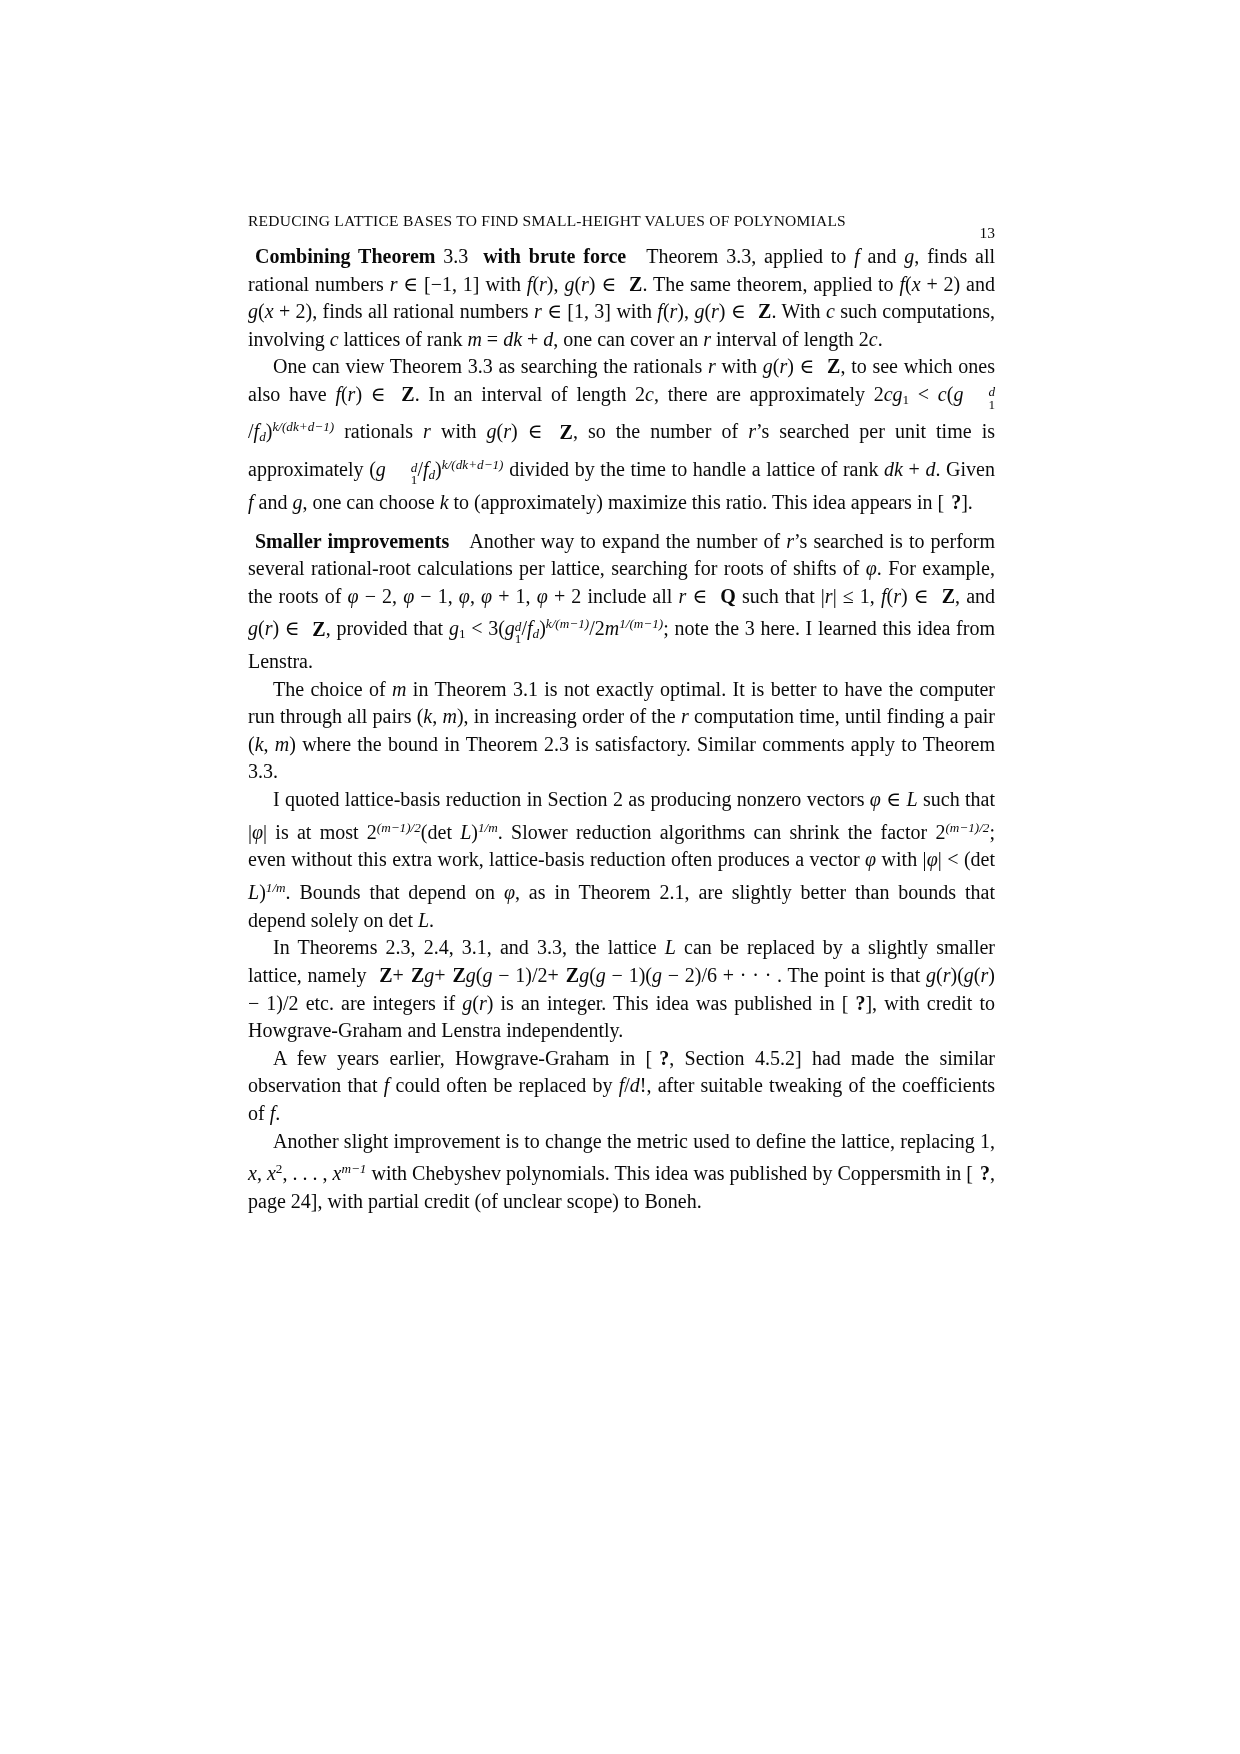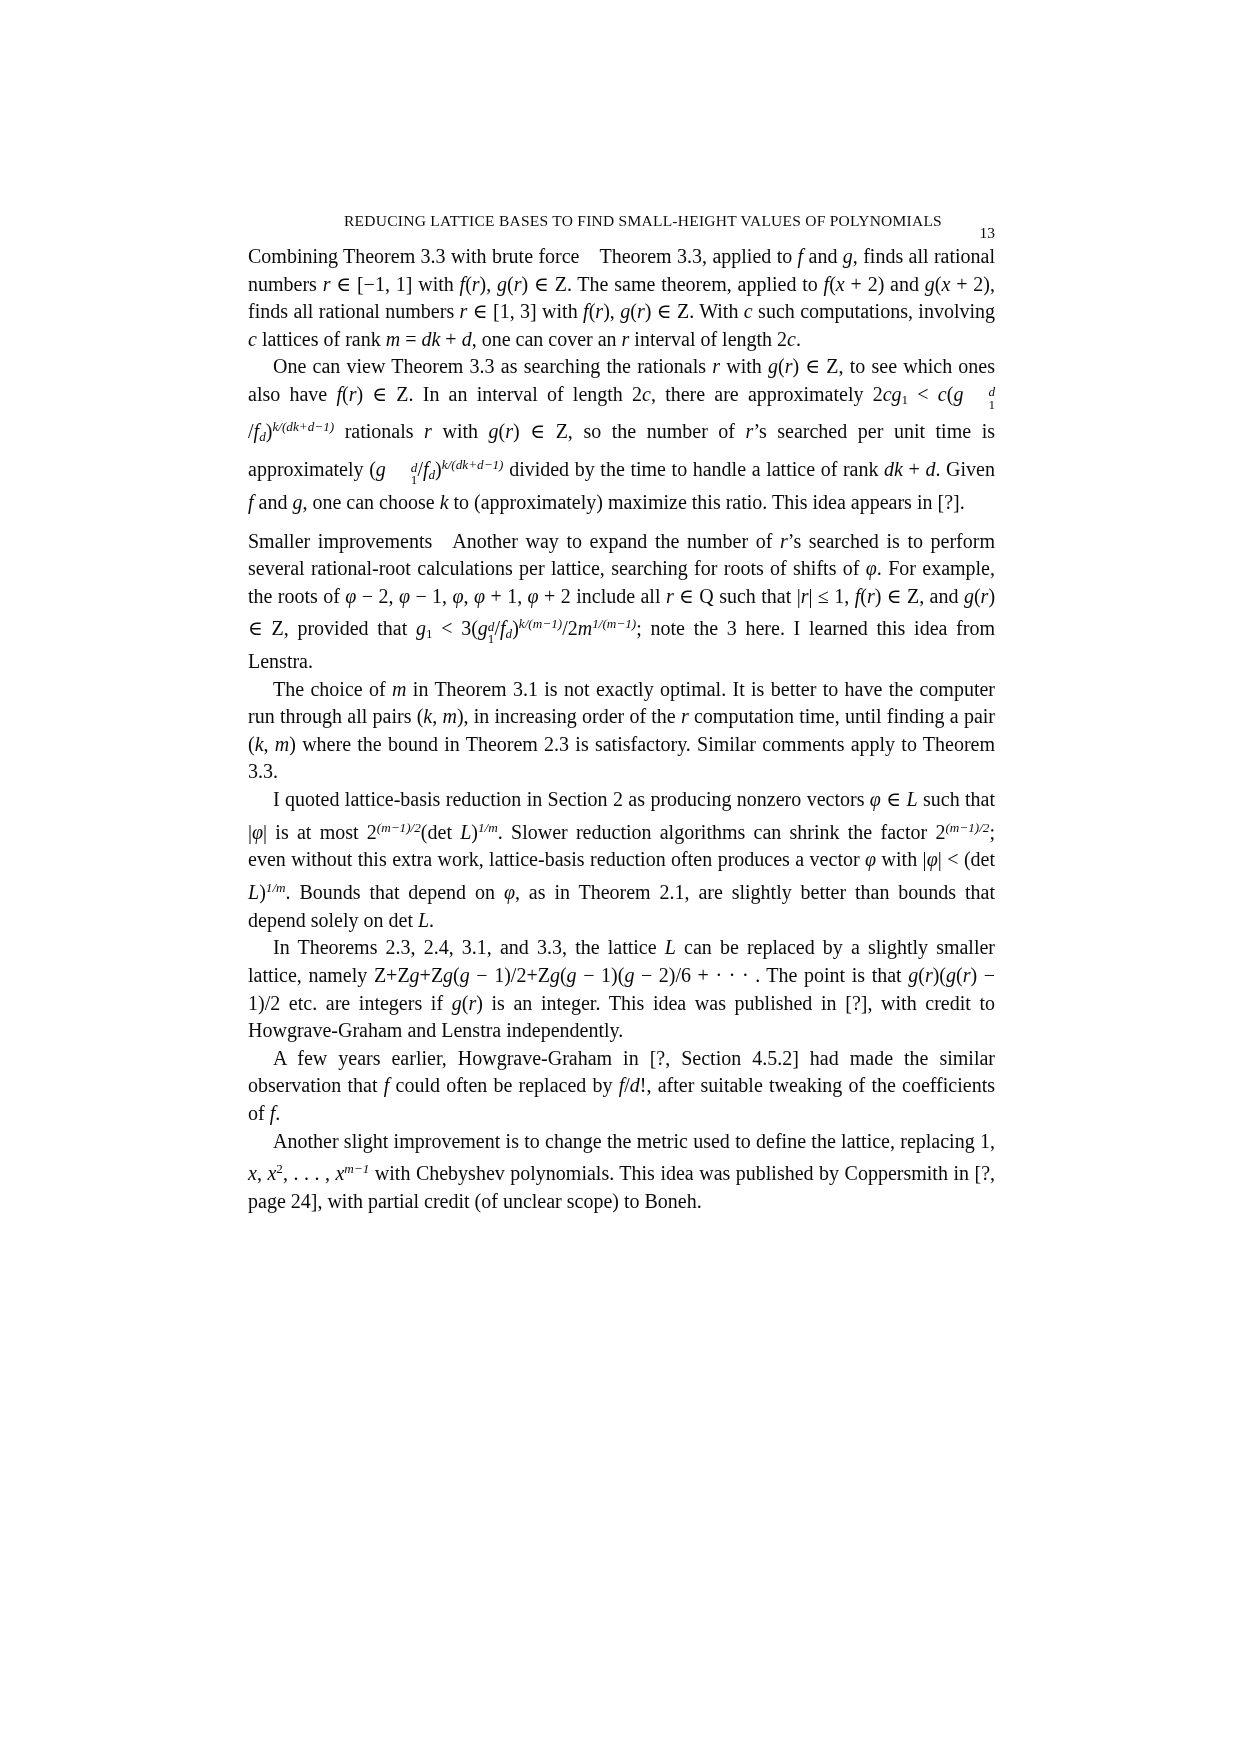--- a/index.html
+++ b/index.html
@@ -22,38 +22,38 @@
   }
   .running-head {
     position: relative;
     height: 19px;
     font-size: 15.5px;
     line-height: 19px;
     white-space: nowrap;
   }
   .rh-title {
     display: block;
-    text-align: right;
+    text-align: left;
     padding-right: 53px;
     letter-spacing: 0.25px;
   }
   .rh-page {
     position: absolute;
     right: 0; top: 12px;
   }
   .body-text {
     margin-top: 13px;
     font-size: 20px;
     line-height: 27.6px;
     text-align: justify;
   }
   .body-text p { margin: 0; }
   .body-text p.indent { text-indent: 25px; }
   .body-text p.spaced { margin-top: 11px; }
-  .st-b { font-weight: 400; }
+  .st-b { font-weight: 700; margin-left: 7px; }
   .st-i { font-style: italic; }
   .st-sup { font-size: 66%; vertical-align: 0.55em; font-family: Liberation Serif, serif; }
   .st-sub { font-size: 66%; vertical-align: -0.22em; }
   .st-sup.st-i, .st-sub.st-i { font-style: italic; }
   .supsub {
     display: inline-block;
     vertical-align: -0.58em;
     line-height: 0.95;
     font-size: 66%;
     text-align: left;

